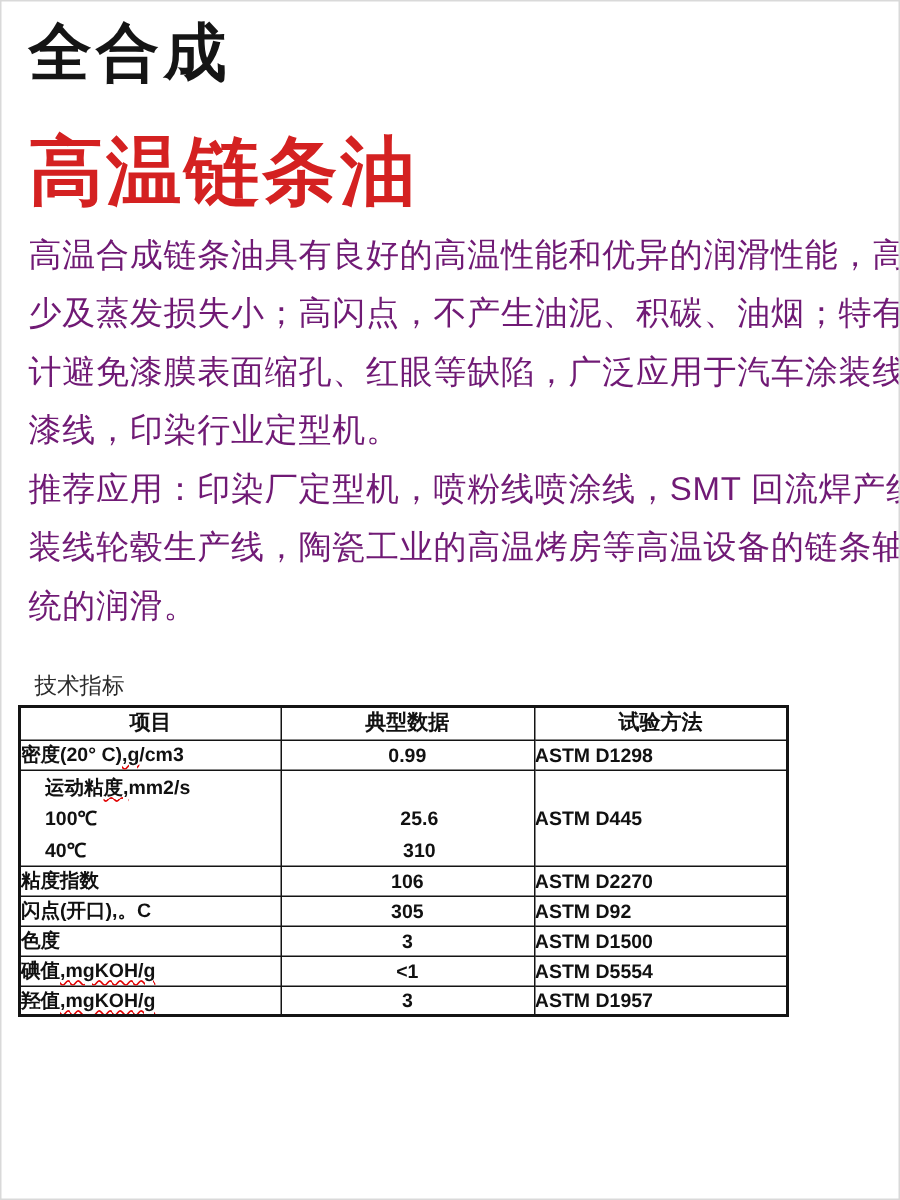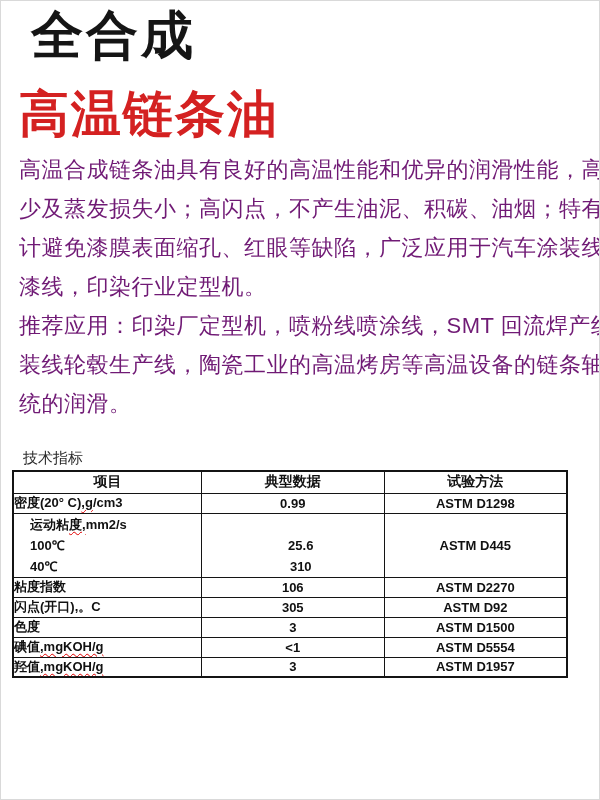--- a/index.html
+++ b/index.html
@@ -10,22 +10,22 @@
     font-family: "Liberation Sans", sans-serif;
   }
   .page {
     width: 600px; height: 800px;
     background: #ffffff;
     border: 1px solid #d9d9d9;
     padding: 6px 16px 0 16px;
     overflow: hidden;
   }
   .series-title {
-    margin: 4px 0 0 14px;
-    font-size: 52px; line-height: 48px;
+    margin: 4px 0 0 2px;
+    font-size: 42px; line-height: 48px;
     font-weight: 800; letter-spacing: 3px;
     color: #151515;
   }
   .product-title {
     margin: 28px 0 0 2px;
     font-size: 50px; line-height: 55px;
     font-weight: 700; letter-spacing: 2px;
     color: #d42121;
   }
   .sec-head {
@@ -42,42 +42,42 @@
   }
   .body-text.second { margin-top: 0; }
   .specs-head {
     margin: 26px 0 3px 6px;
     font-size: 15px; line-height: 18px;
     color: #2a2a2a;
   }
   table.specs {
     border-collapse: collapse;
     table-layout: fixed;
-    width: 556px;
+    width: 514px;
     margin-left: -5px;
     border: 2px solid #141414;
   }
   .specs th, .specs td {
     border: 1px solid #141414;
     color: #111111;
     padding: 0;
     overflow: hidden;
   }
   .specs th {
     height: 22px;
     font-size: 14px; font-weight: 700;
     text-align: center;
   }
   .specs td {
     height: 20px;
     font-size: 13px; font-weight: 700;
   }
   .c1 { width: 34%; text-align: left; padding-left: 6px; }
   .c2 { width: 33%; text-align: center; }
-  .c3 { width: 33%; text-align: center; }
+  .c3 { width: 33%; }
   .vline { height: 21px; line-height: 21px; margin-left: 16px; }
   .sq {
     text-decoration-line: underline;
     text-decoration-style: wavy;
     text-decoration-color: #e00000;
     text-decoration-thickness: 1px;
     text-underline-offset: 2px;
   }
 </style>
 </head>

